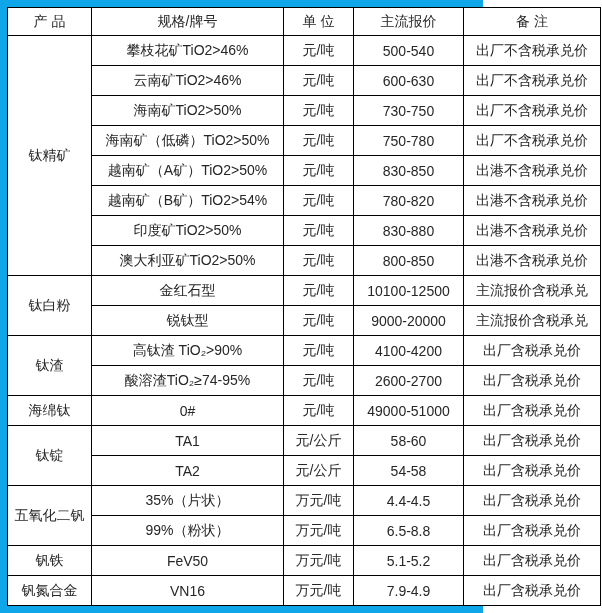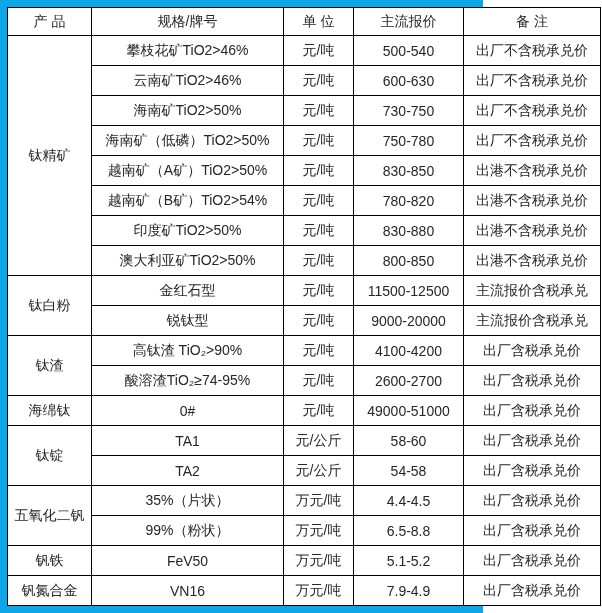--- a/index.html
+++ b/index.html
@@ -114,21 +114,21 @@
         <td>澳大利亚矿TiO2&gt;50%</td>
         <td>元/吨</td>
         <td>800-850</td>
         <td>出港不含税承兑价</td>
       </tr>
 
       <tr>
         <td rowspan="2">钛白粉</td>
         <td>金红石型</td>
         <td>元/吨</td>
-        <td>11500-12500</td>
+        <td>10100-12500</td>
         <td>主流报价含税承兑</td>
       </tr>
       <tr>
         <td>锐钛型</td>
         <td>元/吨</td>
         <td>9000-20000</td>
         <td>主流报价含税承兑</td>
       </tr>
 
       <tr>

